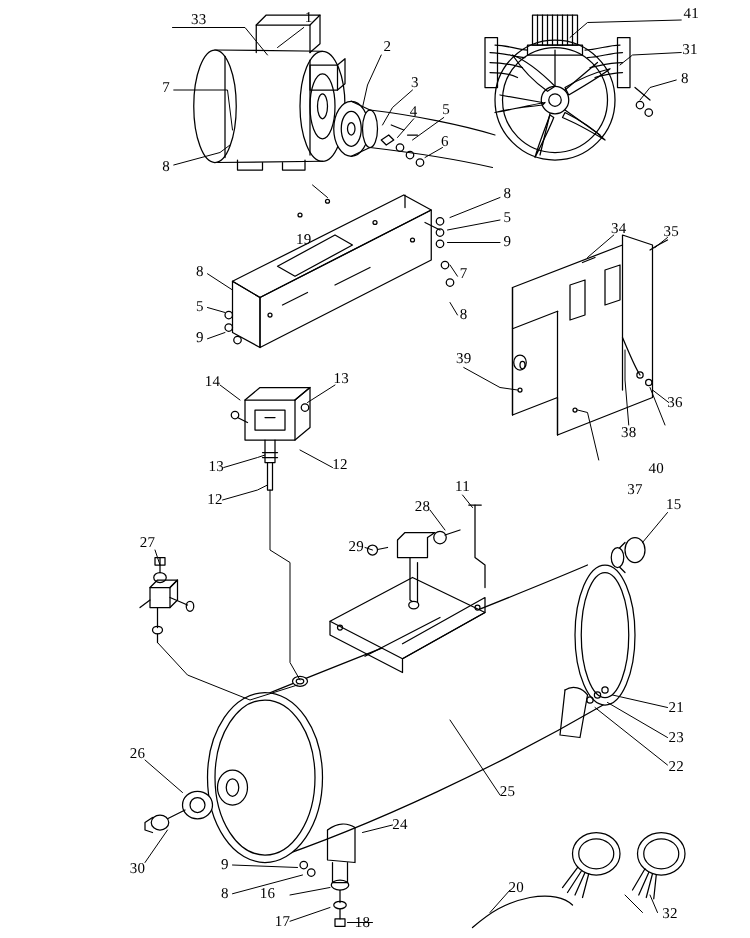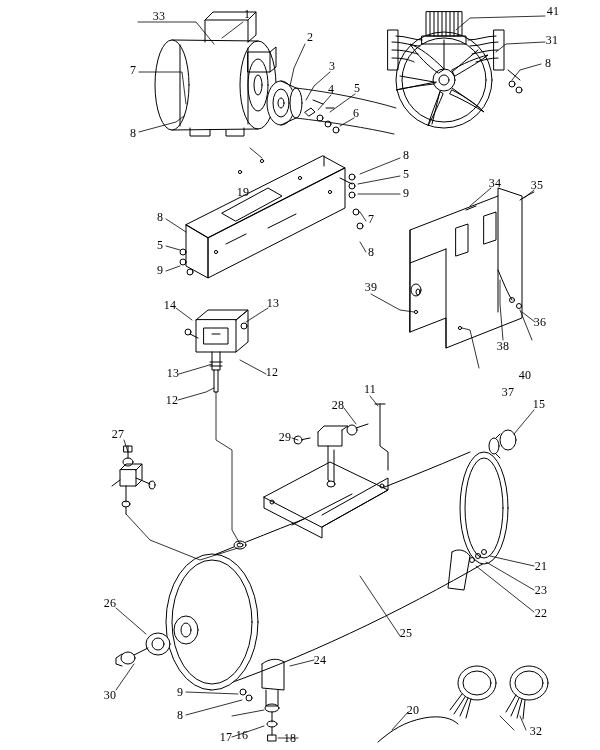--- a/index.html
+++ b/index.html
@@ -374,20 +374,20 @@
     <div class="callout" style="left:118px; top:434px;">27</div>
     <div class="callout" style="left:541px; top:566px;">21</div>
     <div class="callout" style="left:541px; top:590px;">23</div>
     <div class="callout" style="left:541px; top:613px;">22</div>
     <div class="callout" style="left:110px; top:603px;">26</div>
     <div class="callout" style="left:406px; top:633px;">25</div>
     <div class="callout" style="left:320px; top:660px;">24</div>
     <div class="callout" style="left:110px; top:695px;">30</div>
     <div class="callout" style="left:180px; top:692px;">9</div>
     <div class="callout" style="left:180px; top:715px;">8</div>
-    <div class="callout" style="left:242px; top:715px;margin-top:20px;">16</div>
+    <div class="callout" style="left:214px; top:715px;">16</div>
     <div class="callout" style="left:413px; top:710px;">20</div>
     <div class="callout" style="left:226px; top:737px;">17</div>
     <div class="callout" style="left:290px; top:738px;">18</div>
     <div class="callout" style="left:520px; top:731px;margin-left:16px;">32</div>
   </div>
 
 </div>
 
 </body></html>

